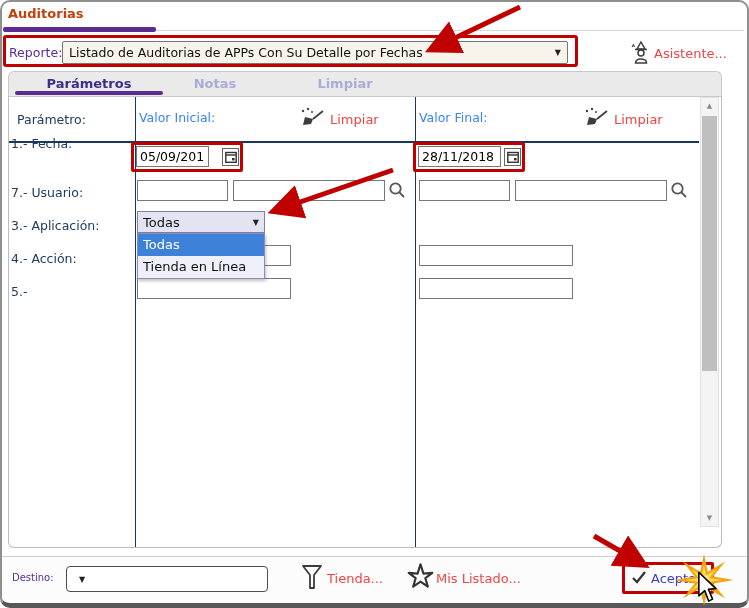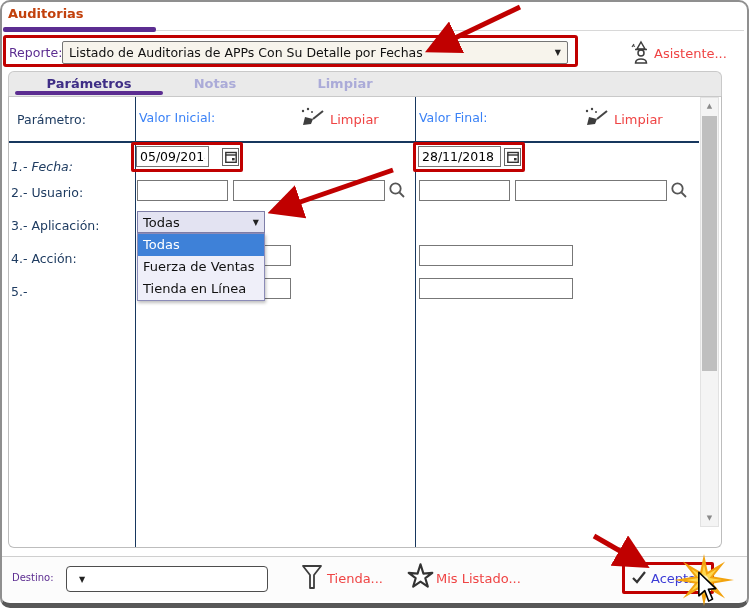--- a/index.html
+++ b/index.html
@@ -133,41 +133,41 @@
           <circle cx="9" cy="3" r="1.2" fill="#444"></circle>
           <circle cx="13" cy="6" r="1" fill="#444"></circle>
         <path d="M24 5 L14 13" stroke="#444" stroke-width="2"></path>
         <path d="M14 13 L6 11 L4 19 L12 18 Z" fill="#3d3d3d"></path>
       </svg>
     </span>
     <span class="blue-link">Limpiar</span>
   </div>
   <div class="abs hline"></div>
 
-  <div class="abs row-label" style="top:159px;font-style:italic;">1.- Fecha:</div>
+  <div class="abs row-label" style="top:136px;">1.- Fecha:</div>
   <input class="inp" style="left: 136px; top: 146px; width: 73px;" value="05/09/2018">
   <div class="abs cal-btn" style="left:222px; top:148px;">
     <svg width="12" height="12" viewBox="0 0 12 12">
         <rect x="0.8" y="1.5" width="10.4" height="9.8" fill="none" stroke="#333" stroke-width="1.4"></rect>
         <line x1="0.8" y1="4" x2="11.2" y2="4" stroke="#333" stroke-width="1.4"></line>
         <rect x="7" y="7" width="2.6" height="2.4" fill="#333"></rect>
       </svg>
   </div>
   <div class="abs red-box" style="left:131px; top:142px; width:112px; height:30px;"></div>
   <input class="inp" style="left: 418px; top: 146px; width: 83px;" value="28/11/2018">
   <div class="abs cal-btn" style="left:504px; top:148px;">
     <svg width="12" height="12" viewBox="0 0 12 12">
         <rect x="0.8" y="1.5" width="10.4" height="9.8" fill="none" stroke="#333" stroke-width="1.4"></rect>
         <line x1="0.8" y1="4" x2="11.2" y2="4" stroke="#333" stroke-width="1.4"></line>
         <rect x="7" y="7" width="2.6" height="2.4" fill="#333"></rect>
       </svg>
   </div>
   <div class="abs red-box" style="left:413px; top:142px; width:112px; height:30px;"></div>
 
-  <div class="abs row-label" style="top:185px;">2.- Usuario:</div>
+  <div class="abs row-label" style="top:185px;">7.- Usuario:</div>
   <input class="inp" style="left: 137px; top: 180px; width: 91px;">
   <input class="inp" style="left: 233px; top: 180px; width: 152px;">
   <div class="abs" style="left:388px; top:181px;">
     <svg width="18" height="18" viewBox="0 0 18 18">
         <circle cx="7.5" cy="7.5" r="5.2" fill="none" stroke="#555" stroke-width="1.8"></circle>
         <line x1="11.5" y1="11.5" x2="16" y2="16" stroke="#555" stroke-width="1.8"></line>
       </svg>
   </div>
   <input class="inp" style="left: 419px; top: 180px; width: 91px;">
   <input class="inp" style="left: 515px; top: 180px; width: 152px;">
@@ -178,21 +178,20 @@
       </svg>
   </div>
 
   <div class="abs row-label" style="top:218px;">3.- Aplicación:</div>
   <div class="abs app-select">
     <span class="txt">Todas</span>
     <span class="dd-arrow">▼</span>
   </div>
   <div class="abs app-list">
     <div class="app-opt hl">Todas</div>
-    <div class="app-opt">Fuerza de Ventas</div>
     <div class="app-opt">Tienda en Línea</div>
   </div>
 
   <div class="abs row-label" style="top:251px;">4.- Acción:</div>
   <input class="inp" style="left: 137px; top: 245px; width: 154px;">
   <input class="inp" style="left: 419px; top: 245px; width: 154px;">
 
   <div class="abs row-label" style="top:284px;">5.-</div>
   <input class="inp" style="left: 137px; top: 278px; width: 154px;">
   <input class="inp" style="left: 419px; top: 278px; width: 154px;">

